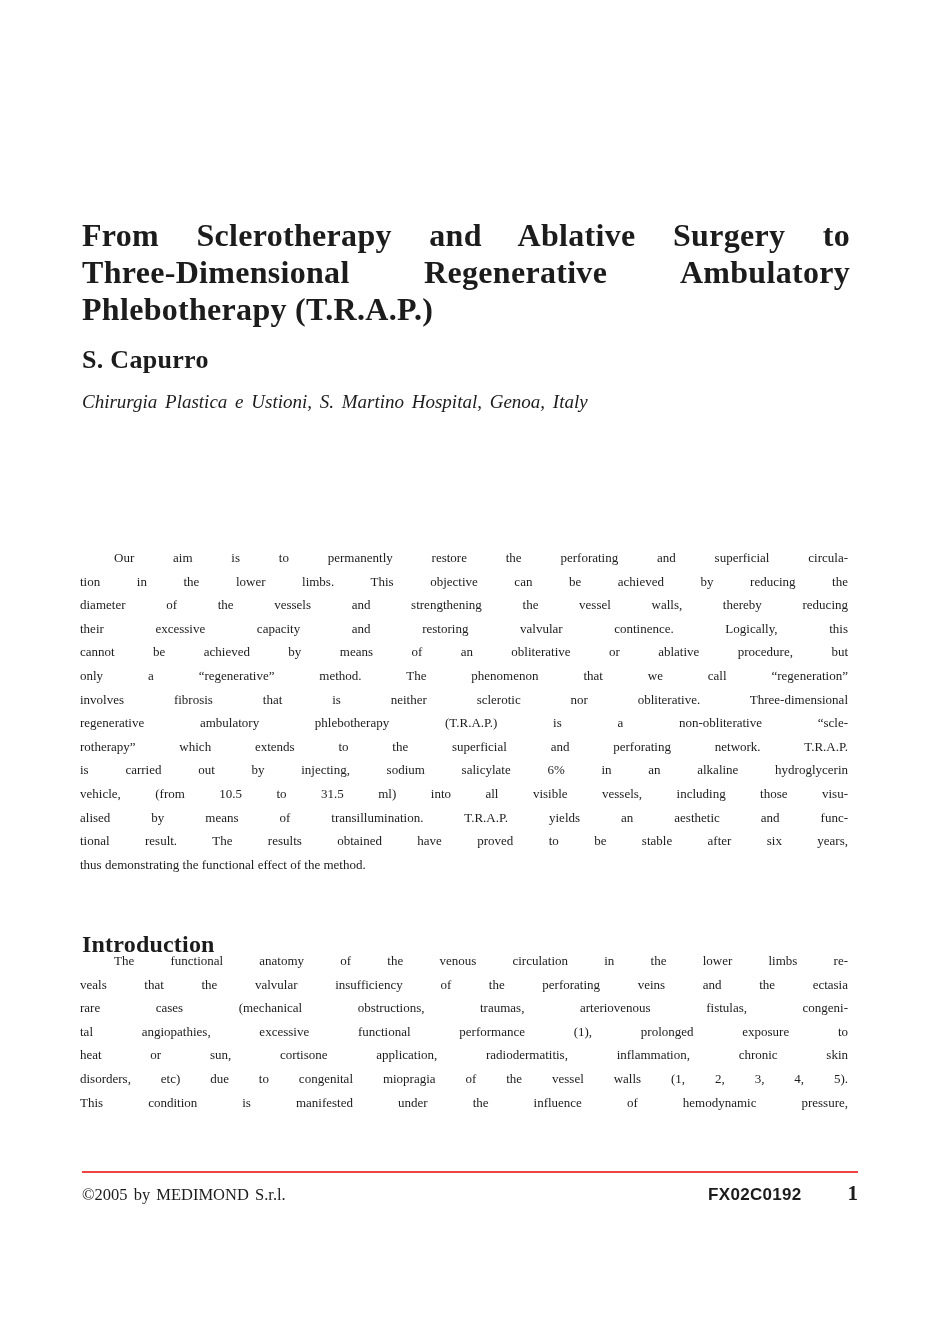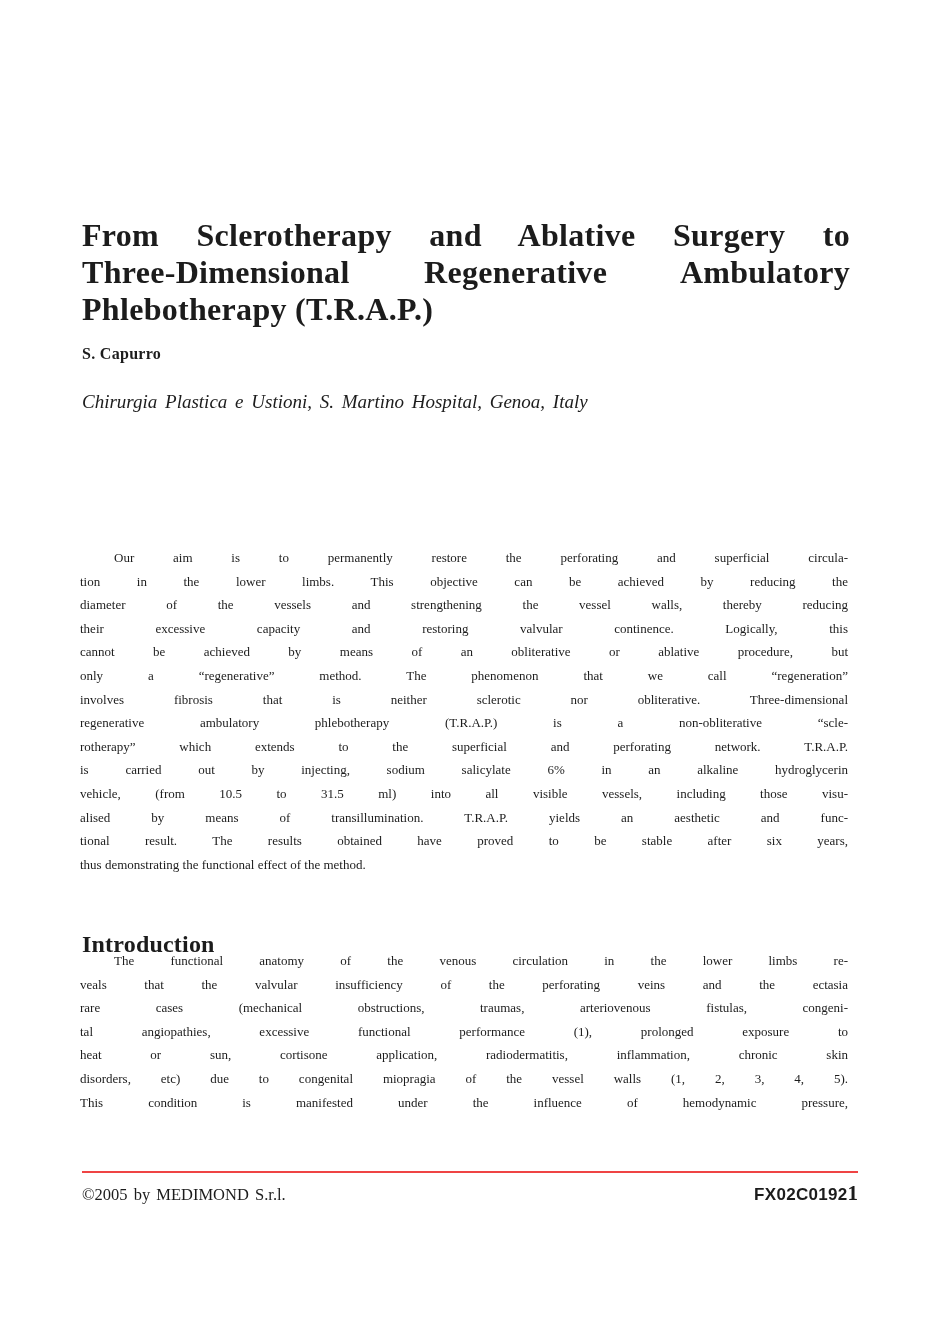--- a/index.html
+++ b/index.html
@@ -22,21 +22,21 @@
   
   .doc-title {
     left: 82px; top: 196px; width: 768px;
     font-size: 32px; font-weight: bold;
     line-height: 37px;
     letter-spacing: 0.3px;
   }
   
   .doc-author {
     left: 82px; top: 345px; width: 768px;
-    font-size: 16px; font-weight: bold;
+    font-size: 26px; font-weight: bold;
     letter-spacing: 0.3px;
   }
   
   .doc-affiliation {
     left: 82px; top: 391px; width: 768px;
     font-size: 19px; font-style: italic;
     word-spacing: 3px;
   }
   
   .section-heading {
@@ -77,20 +77,21 @@
     justify-content: space-between;
     align-items: baseline;
   }
   .footer-copyright {
     font-size: 16.5px;
     word-spacing: 2px;
   }
   .footer-right {
     display: flex;
     align-items: baseline;
+    gap: 46px;
   }
   .footer-code {
     font-family: "Liberation Sans", sans-serif;
     font-weight: bold;
     font-size: 17px;
     letter-spacing: 0.3px;
   }
   .footer-page-number {
     font-size: 21px;
     font-weight: bold;

